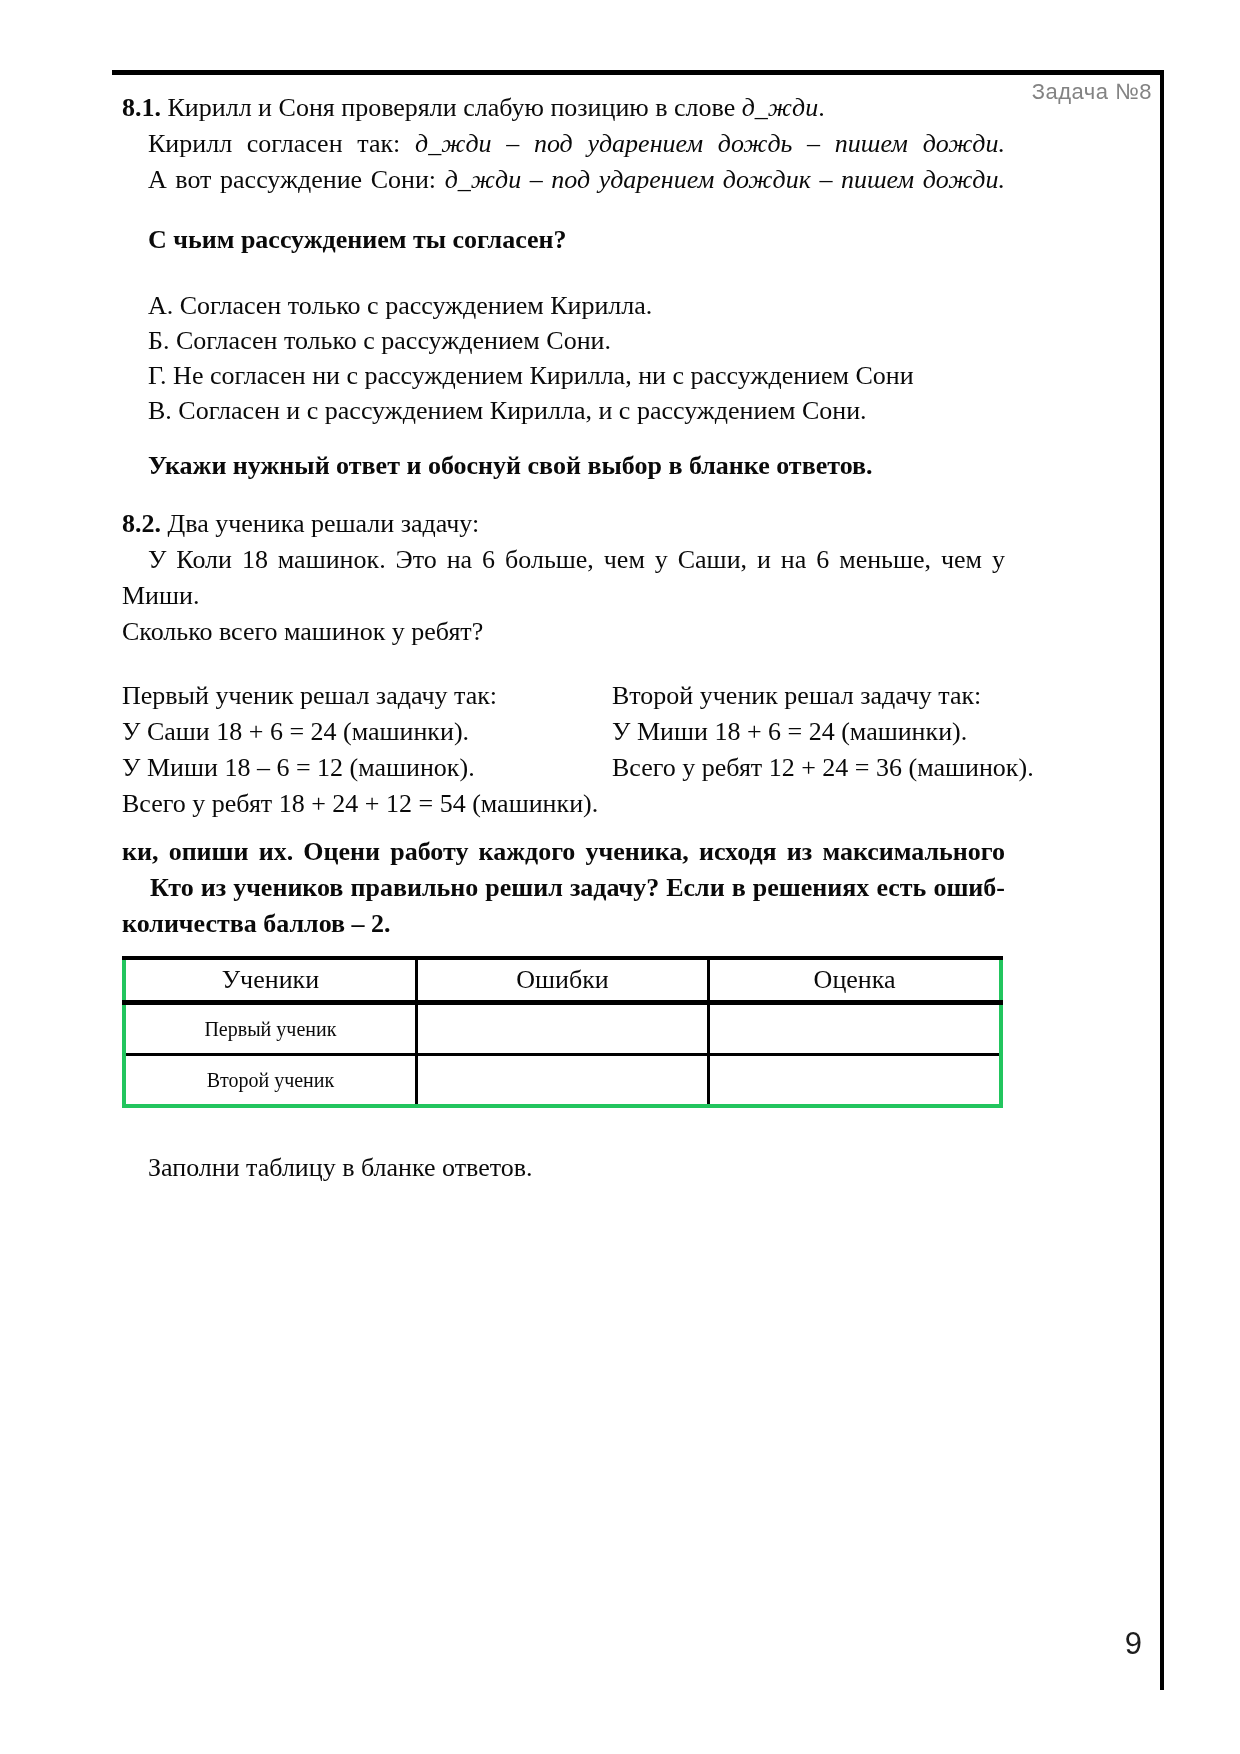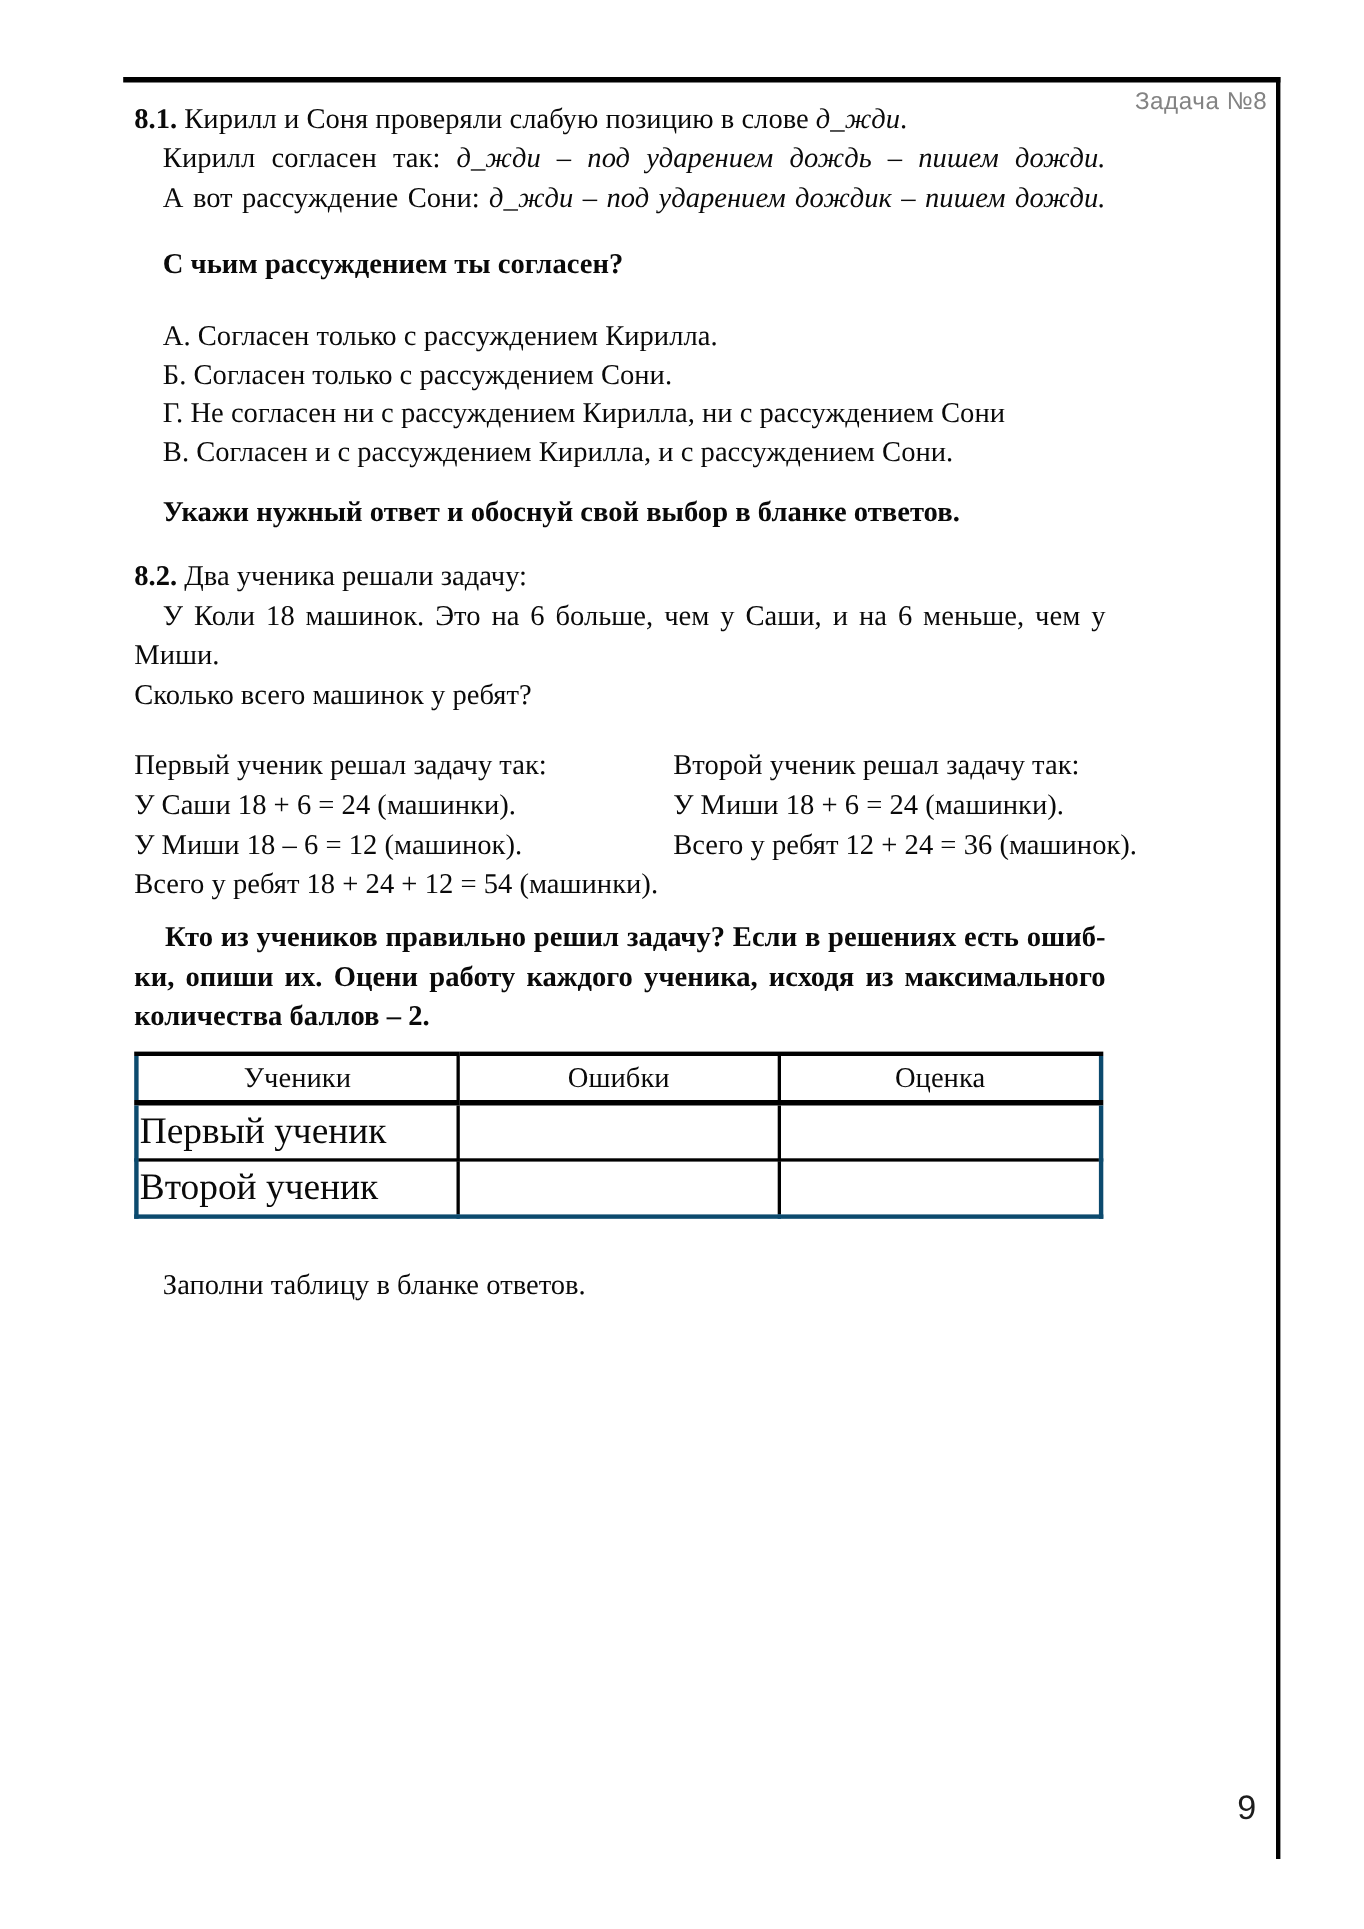--- a/index.html
+++ b/index.html
@@ -54,30 +54,30 @@
   .col-left { flex: 0 0 490px; }
   .col-right { flex: 1; }
   .col-left div, .col-right div { white-space: nowrap; }
 
   .task-bold { margin-top: 12px; font-weight: bold; }
   .task-bold .first { text-indent: 28px; }
 
   table.answers {
     margin-top: 14px; width: 881px;
     border-collapse: collapse; table-layout: fixed;
-    border: 4px solid #0c4a6e;
+    border: 4px solid #22c55e;
   }
   table.answers th {
     font-weight: normal; font-size: 26px;
     height: 38px; text-align: center; vertical-align: middle;
     border: 3px solid #000; border-bottom: 5px solid #000;
   }
   table.answers td {
-    font-size: 34px; height: 46px;
-    text-align: left; vertical-align: middle;
+    font-size: 20px; height: 46px;
+    text-align: center; vertical-align: middle;
     border: 3px solid #000; border-top: 2px solid #000;
   }
   table.answers thead th { border-top: 4px solid #000; }
 
   .fill-instruction { margin-top: 42px; font-weight: normal; text-indent: 26px; }
 </style>
 </head>
 <body>
 
 <div class="page">
@@ -119,22 +119,22 @@
         <div>Всего у ребят 18 + 24 + 12 = 54 (машинки).</div>
       </div>
       <div class="col-right">
         <div>Второй ученик решал задачу так:</div>
         <div>У Миши 18 + 6 = 24 (машинки).</div>
         <div>Всего у ребят 12 + 24 = 36 (машинок).</div>
       </div>
     </div>
 
     <div class="task-bold">
+      <div class="jl">ки, опиши их. Оцени работу каждого ученика, исходя из максимального</div>
       <div class="jl first">Кто из учеников правильно решил задачу? Если в решениях есть ошиб-</div>
-      <div class="jl">ки, опиши их. Оцени работу каждого ученика, исходя из максимального</div>
       <div>количества баллов – 2.</div>
     </div>
 
     <table class="answers">
       <thead>
         <tr>
           <th>Ученики</th>
           <th>Ошибки</th>
           <th>Оценка</th>
         </tr>

